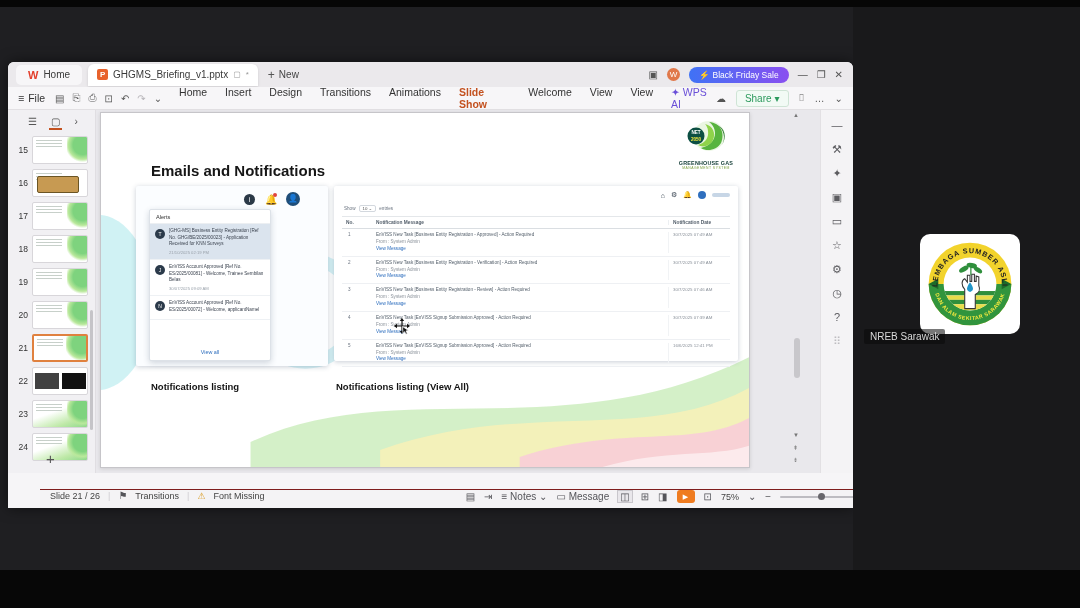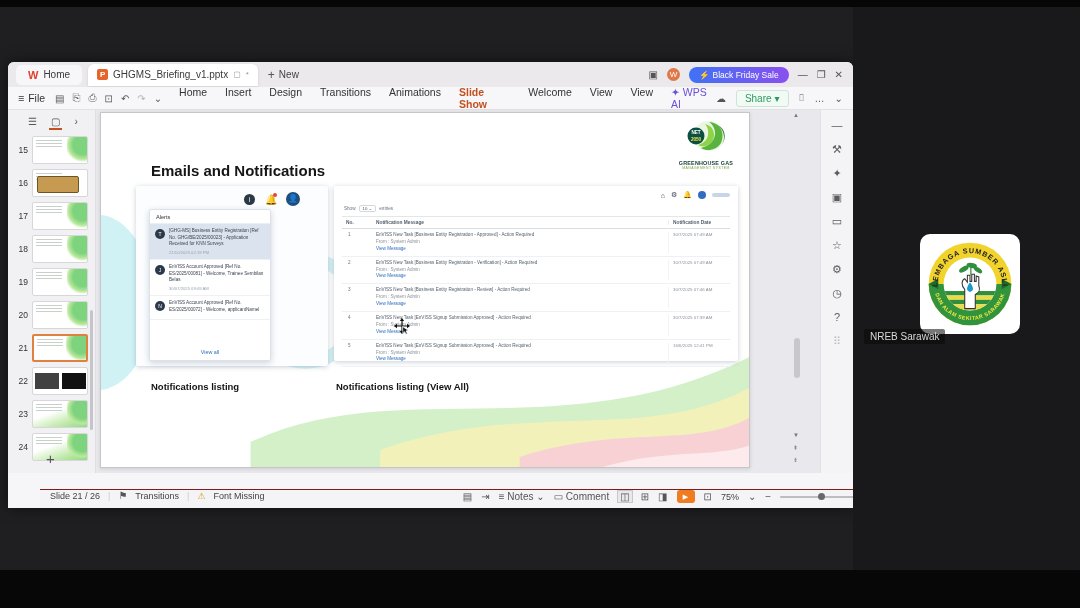--- a/index.html
+++ b/index.html
@@ -471,21 +471,21 @@
         <span class="sb-ic">⚑</span>
         <span>Transitions</span>
         <span class="sb-sep">|</span>
         <span class="warn">⚠</span>
         <span>Font Missing</span>
       </div>
       <div class="sb-right">
         <span class="sb-ic">▤</span>
         <span class="sb-ic">⇥</span>
         <span class="sb-ic">≡ <span>Notes</span> ⌄</span>
-        <span class="sb-ic">▭ <span>Comment</span></span>
+        <span class="sb-ic">▭ <span>Message</span></span>
         <span class="view-ic active">◫</span>
         <span class="view-ic">⊞</span>
         <span class="view-ic">◨</span>
         <span class="play-btn">▶</span>
         <span class="sb-ic">⊡</span>
         <span>75%</span>
         <span class="sb-ic">⌄</span>
         <span class="sb-ic">−</span>
         <span class="zoom-slider">
             <span class="zoom-dot"></span>

